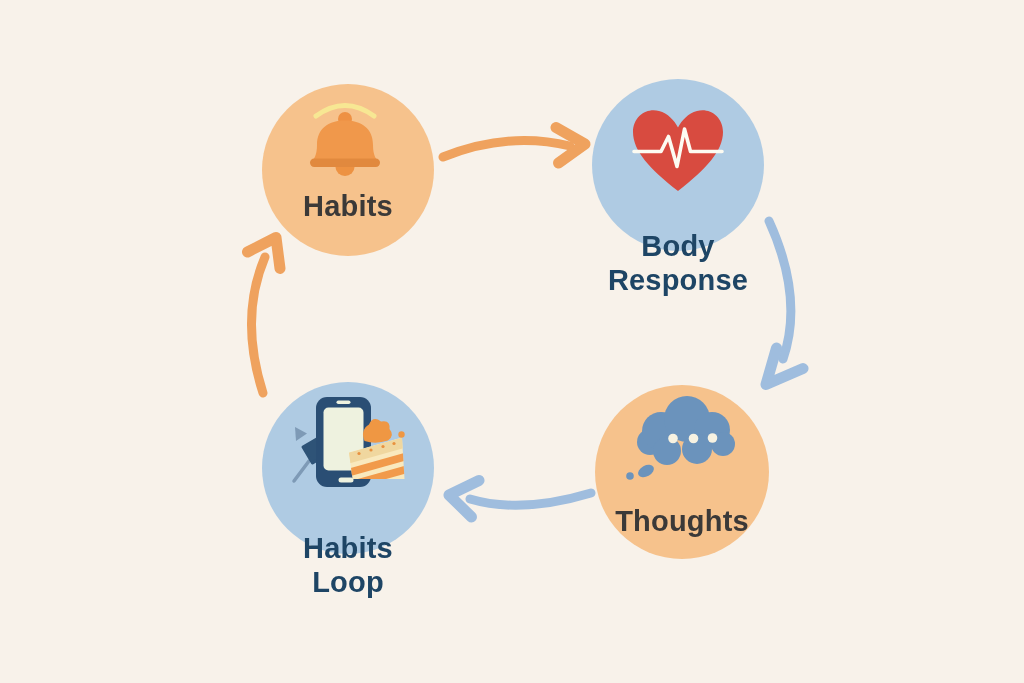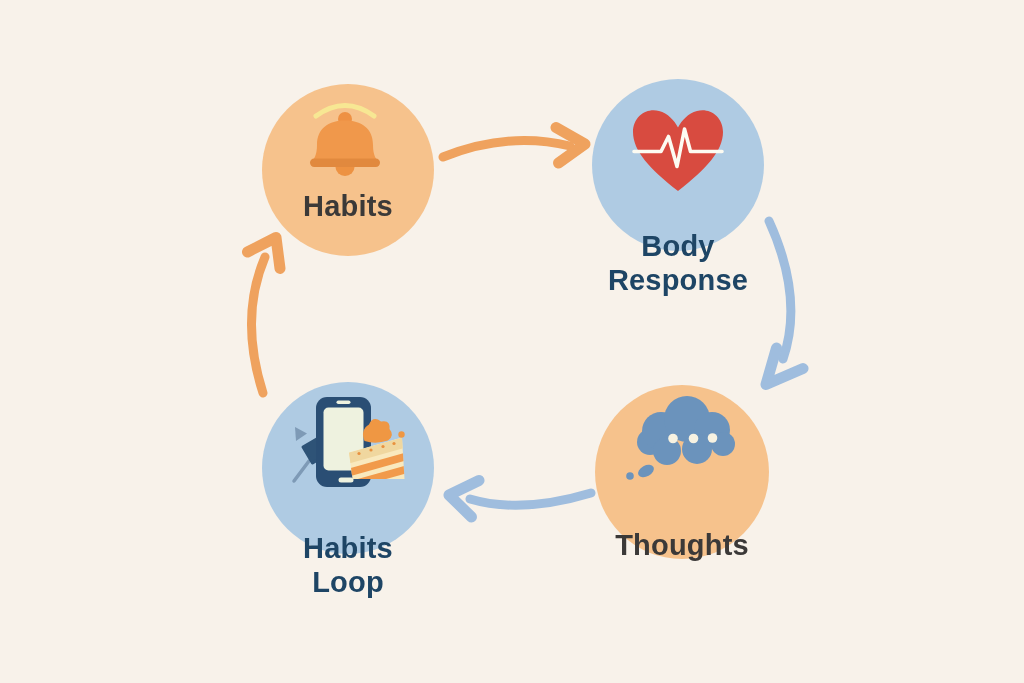--- a/index.html
+++ b/index.html
@@ -117,17 +117,17 @@
     </g>
     <g fill="none" stroke-linecap="round" stroke-linejoin="round" stroke="#EFA25E">
       <path d="M263,393 Q239,318 265,257" stroke-width="9"></path>
       <path d="M247.5,252 L276,237.5 L280,268.5" stroke-width="11"></path>
     </g>
   </svg>
 
   <div class="label label--dark" style="left:348px; top:189px;">Habits</div>
   <div class="label label--navy" style="left:678px; top:192px;">Body
 Response</div>
-  <div class="label label--dark" style="left:682px; top:504px;margin-top:24px;">Thoughts</div>
+  <div class="label label--dark" style="left:682px; top:504px;">Thoughts</div>
   <div class="label label--navy" style="left:348px; top:494px;">Habits
 Loop</div>
 
 </div>
 
 </body></html>

